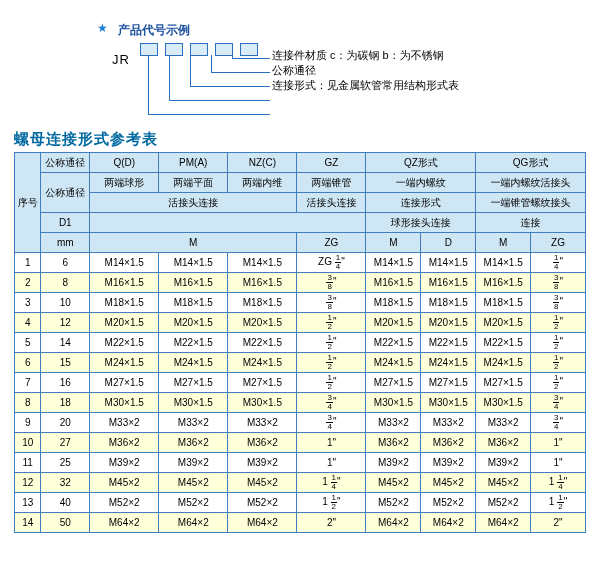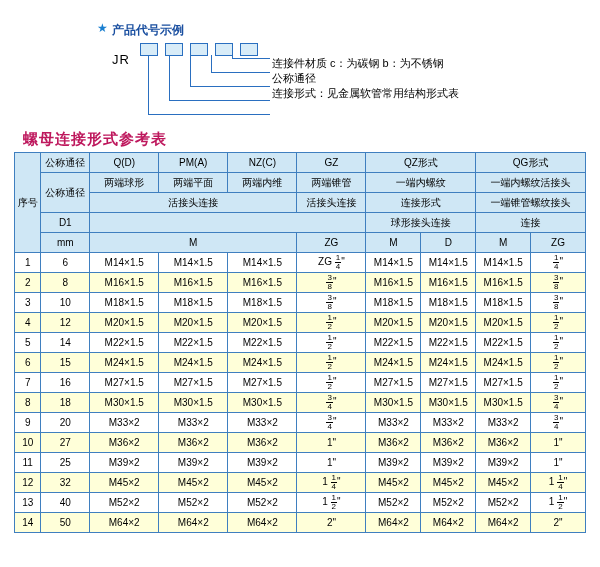--- a/index.html
+++ b/index.html
@@ -8,21 +8,21 @@
     background:#ffffff;
     font-family:"Liberation Sans","DejaVu Sans",sans-serif;
     font-size:11px;color:#000;
     position:relative;
     overflow:hidden;
   }
 
   
   .diagram{position:relative;height:128px;}
   .diag-title{
-    position:absolute;left:112px;top:22px;
+    position:absolute;left:118px;top:22px;
     font-size:12px;font-weight:bold;color:#1a4fa0;
     white-space:nowrap;
   }
   .star{
     position:absolute;left:97px;top:22px;
     color:#1a7fd0;font-size:12px;line-height:12px;
   }
   .jr{
     position:absolute;left:112px;top:52px;
     font-size:13px;letter-spacing:1px;
@@ -30,29 +30,28 @@
   .box-row{position:absolute;left:140px;top:43px;}
   .box-row span{
     display:inline-block;width:16px;height:11px;
     border:1px solid #2a6fc0;background:#d8ecf8;
     margin-right:4px;vertical-align:top;
   }
   
   .lead{position:absolute;background:#2a6fc0;}
   .v{width:1px;}
   .h{height:1px;}
-  .labels{position:absolute;left:272px;top:56px;line-height:15px;font-size:11px;}
+  .labels{position:absolute;left:272px;top:48px;line-height:15px;font-size:11px;}
   .labels div{white-space:nowrap;}
 
   
   .tbl-title{
     position:absolute;left:14px;top:130px;
-    font-size:15px;font-weight:bold;color:#be185d;
+    font-size:15px;font-weight:bold;color:#0369a1;
     letter-spacing:1px;
-    margin-left:9px;
   }
 
   
   table{
     position:absolute;left:14px;top:152px;
     border-collapse:collapse;
     width:572px;
     font-size:10px;
     table-layout:fixed;
   }

